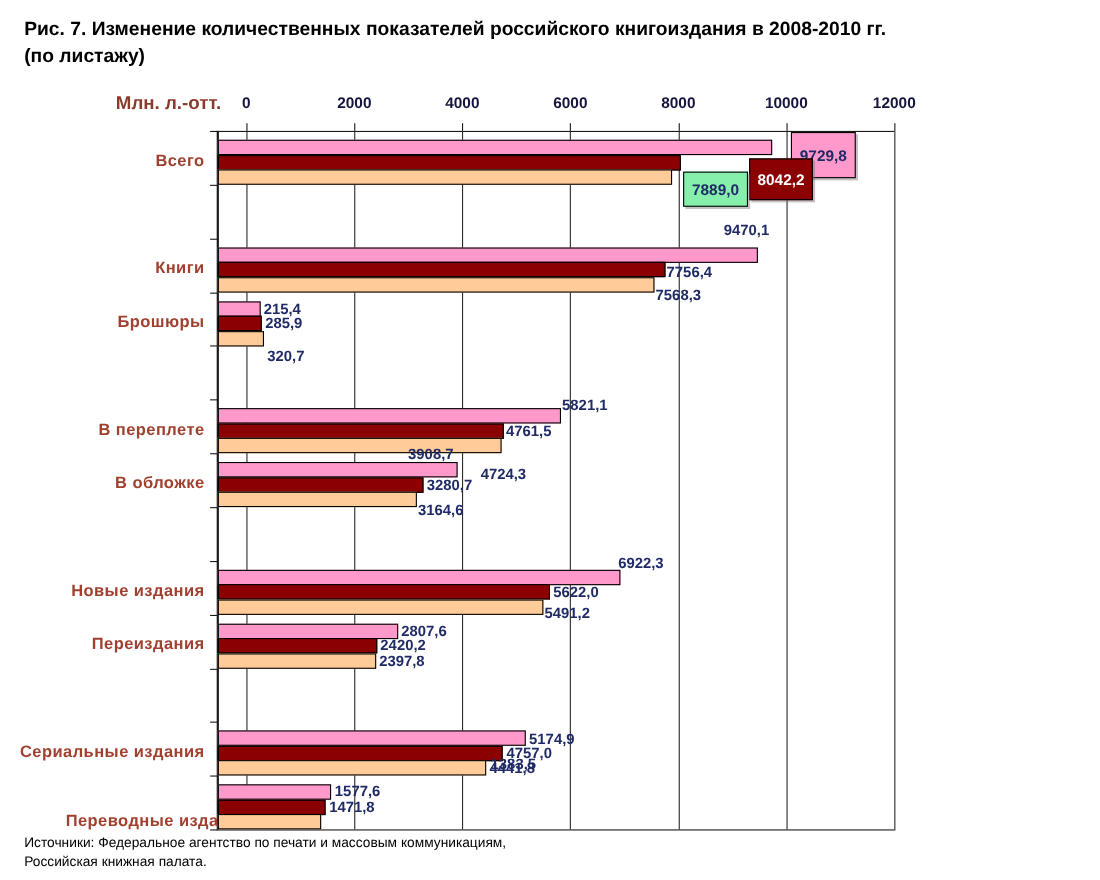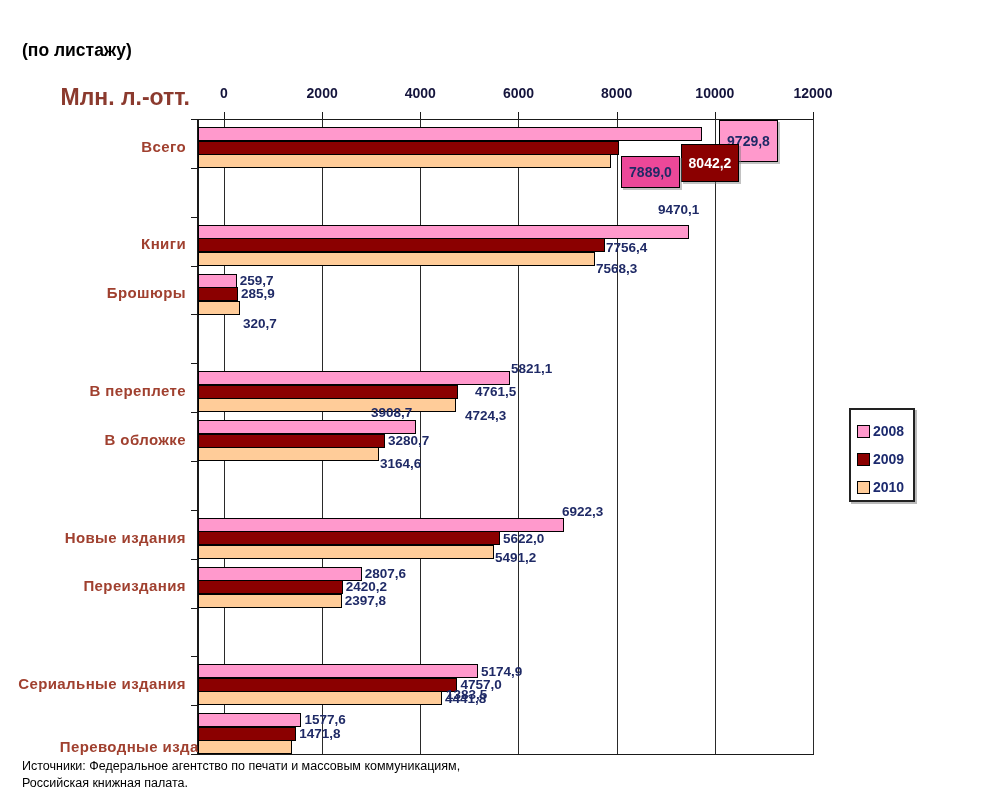--- a/index.html
+++ b/index.html
@@ -3,22 +3,22 @@
 <meta charset="utf-8">
 <style>
   html,body{margin:0;padding:0;background:#ffffff;}
   #stage{
     position:relative;width:1000px;height:800px;background:#ffffff;overflow:hidden;
     font-family:"Liberation Sans","DejaVu Sans",sans-serif;
   }
   .title-line{position:absolute;left:22px;font-weight:bold;font-size:17.5px;color:#000000;white-space:nowrap;}
   #title1{top:16px;}
   #title2{top:40px;}
-  .axis-unit{position:absolute;left:58px;top:84px;width:132px;text-align:right;
-    font-weight:bold;font-size:23px;color:#8B3A2E;}
+  .axis-unit{position:absolute;left:69px;top:84px;width:132px;text-align:right;
+    font-weight:bold;font-size:17px;color:#8B3A2E;}
   .tick-label{position:absolute;top:85px;width:90px;margin-left:-45px;text-align:center;
     font-weight:bold;font-size:14px;color:#14143c;}
   .plot-border{position:absolute;background:#1a1a1a;}
   .gridline{position:absolute;width:1px;background:#2a2a2a;}
   .top-tick{position:absolute;width:1px;height:7px;background:#1a1a1a;}
   .left-tick{position:absolute;height:1px;width:7px;background:#1a1a1a;}
   .bar{position:absolute;border:1px solid #000000;box-sizing:border-box;}
   .cat-label{position:absolute;left:0;width:186px;text-align:right;font-weight:bold;
     font-size:15px;color:#A0402F;letter-spacing:0.4px;white-space:nowrap;}
   .bar-label{position:absolute;font-weight:bold;font-size:13.5px;color:#1f2a66;white-space:nowrap;}
@@ -32,40 +32,27 @@
   .legend-swatch{width:13px;height:13px;border:1px solid #000000;box-sizing:border-box;margin-right:3px;flex:0 0 auto;}
   .legend-label{font-weight:bold;font-size:14px;color:#1c2a6e;}
   .source-line{position:absolute;left:22px;font-size:12.5px;color:#000000;white-space:nowrap;}
   #source1{top:759px;}
   #source2{top:776px;}
 </style>
 </head>
 <body>
 
 <div id="stage">
+  <div class="title-line" id="title1">Рис. 7. Изменение количественных показателей российского книгоиздания в 2008-2010 гг.</div>
   <div class="title-line" id="title2">(по листажу)</div>
 
   <div class="axis-unit">Млн. л.-отт.</div>
 
   <div id="plot"></div>
 
-  <div id="legend">
-      <div class="legend-item">
-        <span class="legend-swatch" style="background: rgb(255, 153, 204);"></span>
-        <span class="legend-label">2008</span>
-      </div>
-      <div class="legend-item">
-        <span class="legend-swatch" style="background: rgb(139, 0, 0);"></span>
-        <span class="legend-label">2009</span>
-      </div>
-      <div class="legend-item">
-        <span class="legend-swatch" style="background: rgb(255, 204, 153);"></span>
-        <span class="legend-label">2010</span>
-      </div>
-    </div>
 
   <div class="source-line" id="source1">Источники: Федеральное агентство по печати и массовым коммуникациям,</div>
   <div class="source-line" id="source2">Российская книжная палата.</div>
 <div class="plot-border" style="left: 197px; top: 119px; width: 2px; height: 635px; position: absolute;"></div>
     <div class="plot-border" style="left: 197px; top: 119px; width: 615.996px; height: 1px; position: absolute;"></div>
     <div class="plot-border" style="left: 197px; top: 754px; width: 616.996px; height: 1px; position: absolute;"></div>
     <div class="gridline" style="left: 224px; top: 119px; height: 635px;"></div>
     <div class="top-tick" style="left: 224px; top: 112px;"></div>
     <div class="tick-label" style="left: 224px;">0</div>
     <div class="gridline" style="left: 322.166px; top: 119px; height: 635px;"></div>
@@ -99,42 +86,42 @@
     <div class="left-tick" style="left: 191px; top: 608px;"></div>
     <div class="left-tick" style="left: 191px; top: 656px;"></div>
     <div class="left-tick" style="left: 191px; top: 705px;"></div>
     <div class="left-tick" style="left: 191px; top: 754px;"></div>
     <div class="cat-label" style="top: 137.7px;">Всего</div>
     <div class="bar" style="left: 198px; top: 127px; width: 503.568px; height: 14px; background: rgb(255, 153, 204);"></div>
     <div class="boxed-label" style="left: 719px; top: 120px; width: 59px; height: 42px; background: rgb(255, 153, 204); color: rgb(31, 42, 102);">9729,8</div>
     <div class="bar" style="left: 198px; top: 140.5px; width: 420.735px; height: 14px; background: rgb(139, 0, 0);"></div>
     <div class="boxed-label" style="left: 681px; top: 144px; width: 58px; height: 38px; background: rgb(139, 0, 0); color: rgb(255, 255, 255);">8042,2</div>
     <div class="bar" style="left: 198px; top: 154px; width: 413.216px; height: 14px; background: rgb(255, 204, 153);"></div>
-    <div class="boxed-label" style="left: 621px; top: 156px; width: 59px; height: 32px; background: #ec4899; color: rgb(31, 42, 102);">7889,0</div>
+    <div class="boxed-label" style="left: 621px; top: 156px; width: 59px; height: 32px; background: #86efac; color: rgb(31, 42, 102);">7889,0</div>
     <div class="cat-label" style="top: 235.4px;">Книги</div>
     <div class="bar" style="left: 198px; top: 224.7px; width: 490.821px; height: 14px; background: rgb(255, 153, 204);"></div>
     <div class="bar-label" style="left: 658px; top: 202px;">9470,1</div>
     <div class="bar" style="left: 198px; top: 238.2px; width: 406.707px; height: 14px; background: rgb(139, 0, 0);"></div>
     <div class="bar-label" style="left: 606px; top: 240px;">7756,4</div>
     <div class="bar" style="left: 198px; top: 251.7px; width: 397.475px; height: 14px; background: rgb(255, 204, 153);"></div>
     <div class="bar-label" style="left: 596px; top: 261px;">7568,3</div>
     <div class="cat-label" style="top: 284.25px;">Брошюры</div>
     <div class="bar" style="left: 198px; top: 273.55px; width: 38.7469px; height: 14px; background: rgb(255, 153, 204);"></div>
-    <div class="bar-label" style="left: 239.747px; top: 272.8px;">259,7</div>
+    <div class="bar-label" style="left: 239.747px; top: 272.8px;">215,4</div>
     <div class="bar" style="left: 198px; top: 287.05px; width: 40.0328px; height: 14px; background: rgb(139, 0, 0);"></div>
     <div class="bar-label" style="left: 241.033px; top: 286.3px;">285,9</div>
     <div class="bar" style="left: 198px; top: 300.55px; width: 41.7409px; height: 14px; background: rgb(255, 204, 153);"></div>
     <div class="bar-label" style="left: 243px; top: 316px;">320,7</div>
     <div class="cat-label" style="top: 381.95px;">В переплете</div>
     <div class="bar" style="left: 198px; top: 371.25px; width: 311.717px; height: 14px; background: rgb(255, 153, 204);"></div>
     <div class="bar-label" style="left: 511px; top: 361px;">5821,1</div>
     <div class="bar" style="left: 198px; top: 384.75px; width: 259.709px; height: 14px; background: rgb(139, 0, 0);"></div>
-    <div class="bar-label" style="left: 475px; top: 384px;">4761,5</div>
+    <div class="bar-label" style="left: 460px; top: 384px;">4761,5</div>
     <div class="bar" style="left: 198px; top: 398.25px; width: 257.883px; height: 14px; background: rgb(255, 204, 153);"></div>
-    <div class="bar-label" style="left: 437px; top: 408px; margin-left: 28px;">4724,3</div>
+    <div class="bar-label" style="left: 437px; top: 423px;">4724,3</div>
     <div class="cat-label" style="top: 430.8px;">В обложке</div>
     <div class="bar" style="left: 198px; top: 420.1px; width: 217.851px; height: 14px; background: rgb(255, 153, 204);"></div>
     <div class="bar-label" style="left: 371px; top: 405px;">3908,7</div>
     <div class="bar" style="left: 198px; top: 433.6px; width: 187.027px; height: 14px; background: rgb(139, 0, 0);"></div>
     <div class="bar-label" style="left: 388.027px; top: 432.85px;">3280,7</div>
     <div class="bar" style="left: 198px; top: 447.1px; width: 181.328px; height: 14px; background: rgb(255, 204, 153);"></div>
     <div class="bar-label" style="left: 380px; top: 456px;">3164,6</div>
     <div class="cat-label" style="top: 528.5px;">Новые издания</div>
     <div class="bar" style="left: 198px; top: 517.8px; width: 365.767px; height: 14px; background: rgb(255, 153, 204);"></div>
     <div class="bar-label" style="left: 562px; top: 504px;">6922,3</div>

